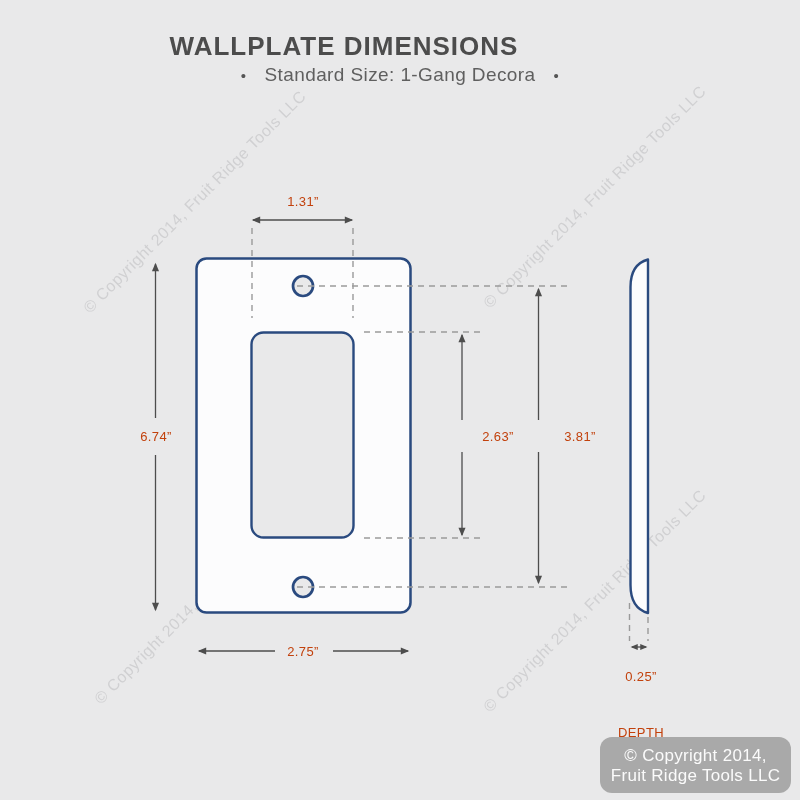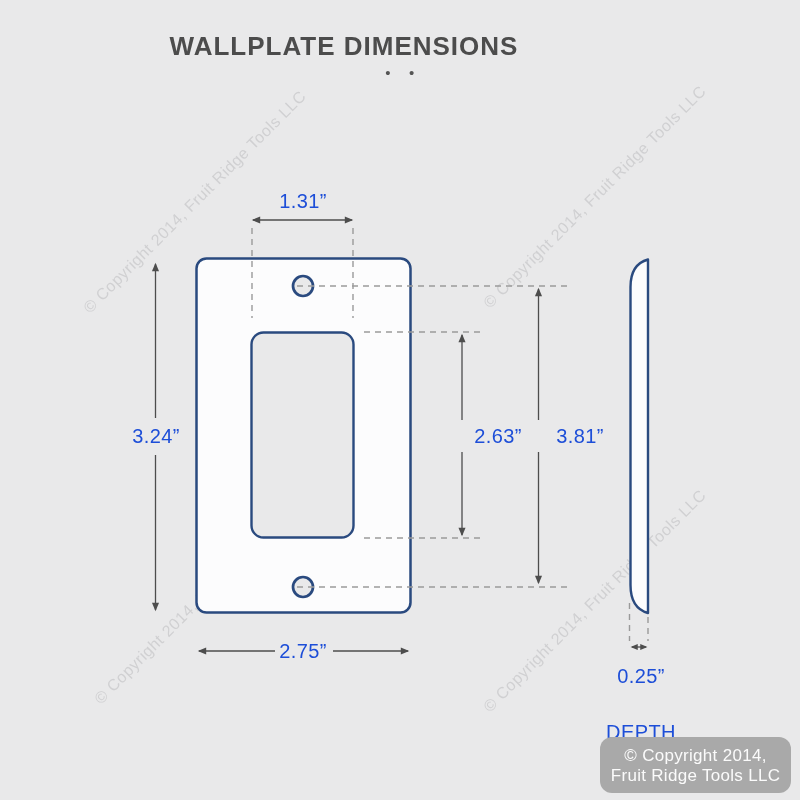--- a/index.html
+++ b/index.html
@@ -38,22 +38,22 @@
     display:flex;justify-content:center;align-items:center;gap:18px;
     font-size:19px;color:#5f5f5f;letter-spacing:0.4px;
   }
   .subtitle .bullet{font-size:15px;color:#555;}
   
   svg.linework{position:absolute;left:0;top:0;}
   
   .dim-label{
     position:absolute;
     transform:translate(-50%,-50%);
-    font-size:20px;
-    color:#1d4ed8;
+    font-size:13px;
+    color:#c2410c;
     letter-spacing:0.4px;
     white-space:nowrap;
   }
   .lbl-opening-width{left:303px;top:201px;}
   .lbl-plate-height{left:156px;top:436px;}
   .lbl-opening-height{left:462px;top:436px;margin-left:36px;}
   .lbl-screw-spacing{left:539px;top:436px;margin-left:41px;}
   .lbl-plate-width{left:303px;top:651px;}
   .lbl-depth-value{left:641px;top:676px;text-align:center;}
   .lbl-depth-word{left:641px;top:696px;margin-top:36px;}
@@ -73,20 +73,21 @@
 <div class="stage">
 
   <div class="wm wm1">© Copyright 2014, Fruit Ridge Tools LLC</div>
   <div class="wm wm2">© Copyright 2014, Fruit Ridge Tools LLC</div>
   <div class="wm wm3">© Copyright 2014, Fruit Ridge Tools LLC</div>
   <div class="wm wm4">© Copyright 2014, Fruit Ridge Tools LLC</div>
 
   <div class="title">WALLPLATE DIMENSIONS</div>
   <div class="subtitle">
     <span class="bullet">•</span>
+    <span>Standard Size: 1-Gang Decora</span>
     <span class="bullet">•</span>
   </div>
 
   <svg class="linework" width="800" height="800" viewBox="0 0 800 800">
     <defs>
       <marker id="arrow" viewBox="0 0 10 10" refX="8.5" refY="5" markerWidth="8.5" markerHeight="6.5" orient="auto-start-reverse">
         <path d="M0,0.8 L10,5 L0,9.2 z" fill="#4d4d4d"></path>
       </marker>
       <marker id="arrowS" viewBox="0 0 10 10" refX="8" refY="5" markerWidth="6.5" markerHeight="5.5" orient="auto-start-reverse">
         <path d="M0,0.8 L10,5 L0,9.2 z" fill="#4d4d4d"></path>
@@ -125,21 +126,21 @@
       <line x1="538.5" y1="452" x2="538.5" y2="583" marker-end="url(#arrow)"></line>
 
       <line x1="275" y1="651" x2="199" y2="651" marker-end="url(#arrow)"></line>
       <line x1="333" y1="651" x2="408" y2="651" marker-end="url(#arrow)"></line>
 
       <line x1="632" y1="647" x2="646" y2="647" marker-start="url(#arrowS)" marker-end="url(#arrowS)"></line>
     </g>
   </svg>
 
   <div class="dim-label lbl-opening-width">1.31”</div>
-  <div class="dim-label lbl-plate-height">3.24”</div>
+  <div class="dim-label lbl-plate-height">6.74”</div>
   <div class="dim-label lbl-opening-height">2.63”</div>
   <div class="dim-label lbl-screw-spacing">3.81”</div>
   <div class="dim-label lbl-plate-width">2.75”</div>
   <div class="dim-label lbl-depth-value">0.25”</div>
   <div class="dim-label lbl-depth-word">DEPTH</div>
 
   <div class="badge">
     <div>© Copyright 2014,</div>
     <div>Fruit Ridge Tools LLC</div>
   </div>

